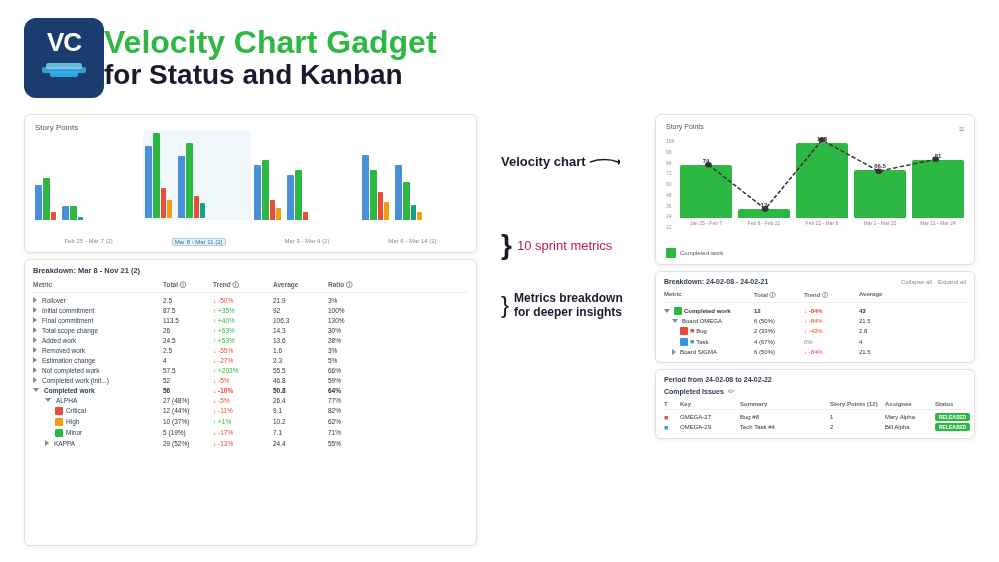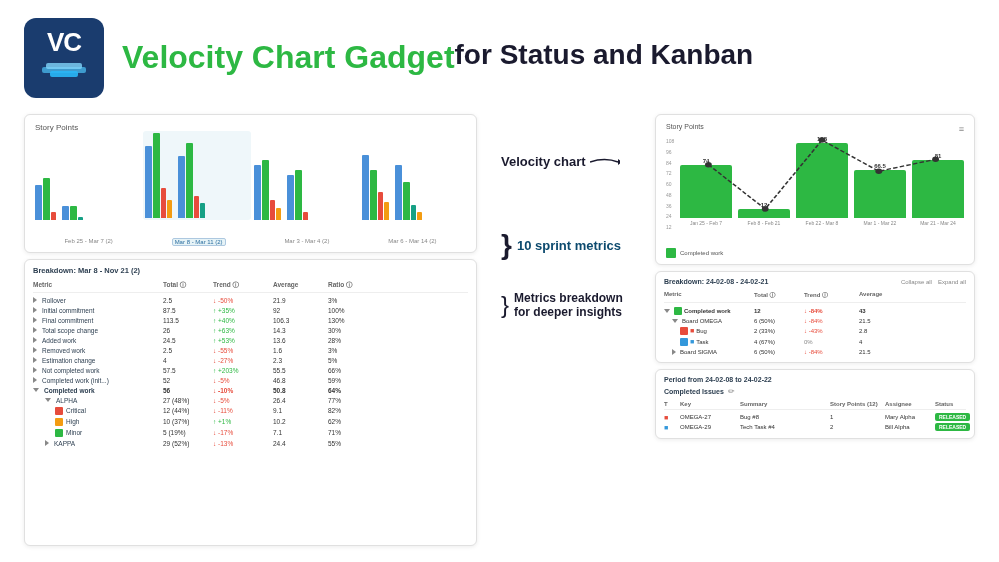--- a/index.html
+++ b/index.html
@@ -17,21 +17,20 @@
       background: #ffffff;
       display: flex;
       flex-direction: column;
       padding: 18px 24px 16px 24px;
     }
 
     
     .header {
       display: flex;
       align-items: center;
-      gap: 18px;
       margin-bottom: 16px;
     }
 
     .logo-box {
       background: #1a3c6e;
       border-radius: 12px;
       width: 80px;
       height: 80px;
       display: flex;
       flex-direction: column;
@@ -52,21 +51,21 @@
       margin-top: 4px;
     }
 
     .logo-icon svg {
       width: 48px;
       height: 24px;
     }
 
     .header-title {
       display: flex;
-      flex-direction: row;
+      flex-direction: column;
     }
 
     .title-main {
       font-size: 32px;
       font-weight: 900;
       color: #2db843;
       line-height: 1.1;
     }
 
     .title-sub {
@@ -583,21 +582,21 @@
           <svg width="30" height="14" viewBox="0 0 30 14">
             <path d="M0 7 Q15 2 28 7" stroke="#1a1a2e" stroke-width="1.5" fill="none"></path>
             <polygon points="28,4 32,7 28,10" fill="#1a1a2e"></polygon>
           </svg>
         </div>
       </div>
 
       <div style="margin-top:60px;">
         <div style="font-size:13px;font-weight:800;color:#1a1a2e;display:flex;align-items:center;gap:2px;">
           <div style="font-size:28px;color:#1a1a2e;margin-right:3px;">}</div>
-          <div style="font-size:13px;font-weight:700;color:#0c4a6e;">10 sprint metrics</div>
+          <div style="font-size:13px;font-weight:400;color:#be185d;">10 sprint metrics</div>
         </div>
       </div>
 
       <div style="margin-top:30px;">
         <div style="display:flex;align-items:flex-start;gap:2px;">
           <div style="font-size:24px;color:#1a1a2e;margin-right:3px;">}</div>
           <div style="font-size:12px;font-weight:800;color:#1a1a2e;white-space:pre-line;">Metrics breakdown
 for deeper insights</div>
         </div>
       </div>

